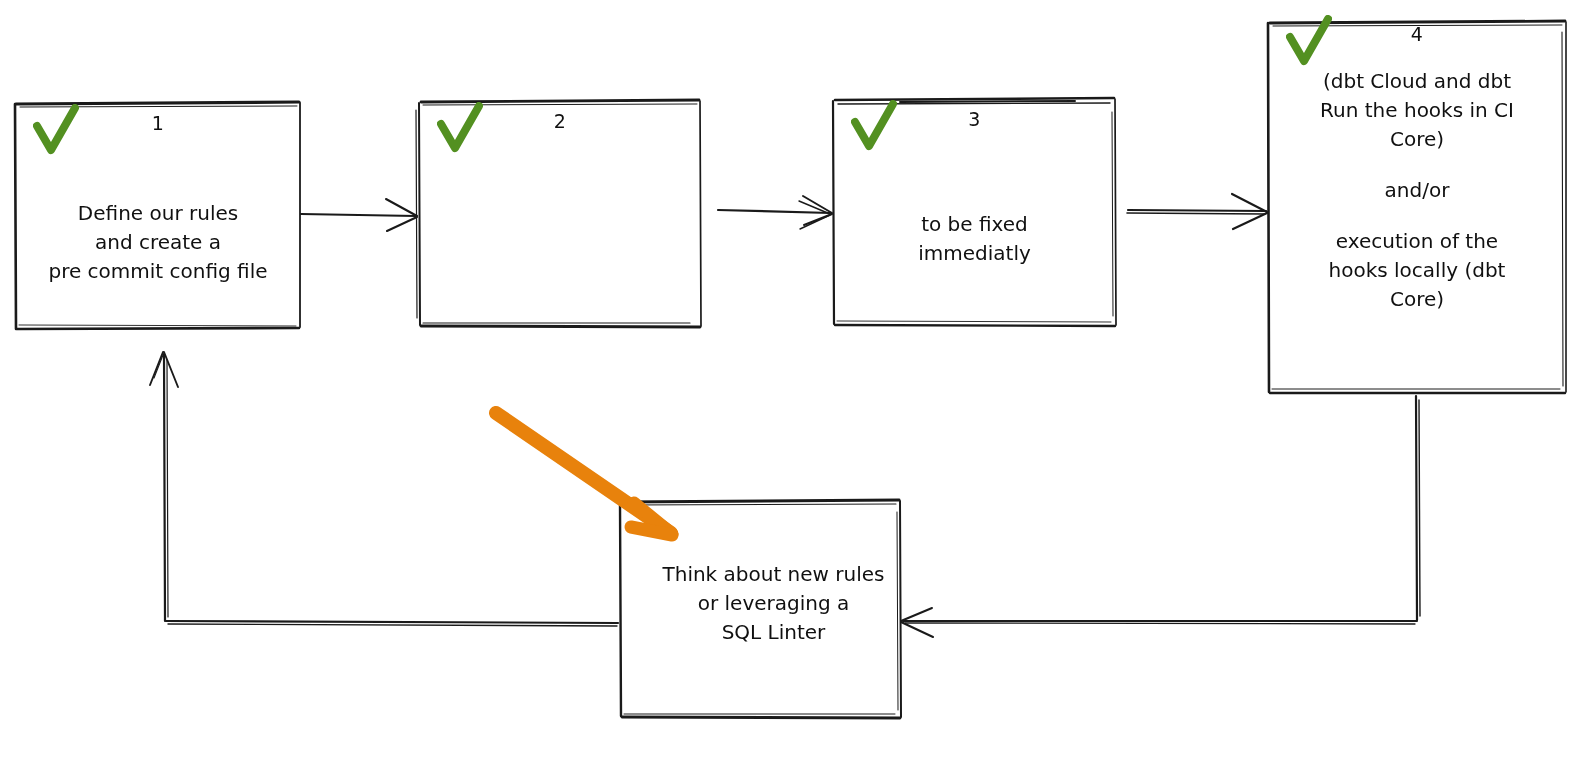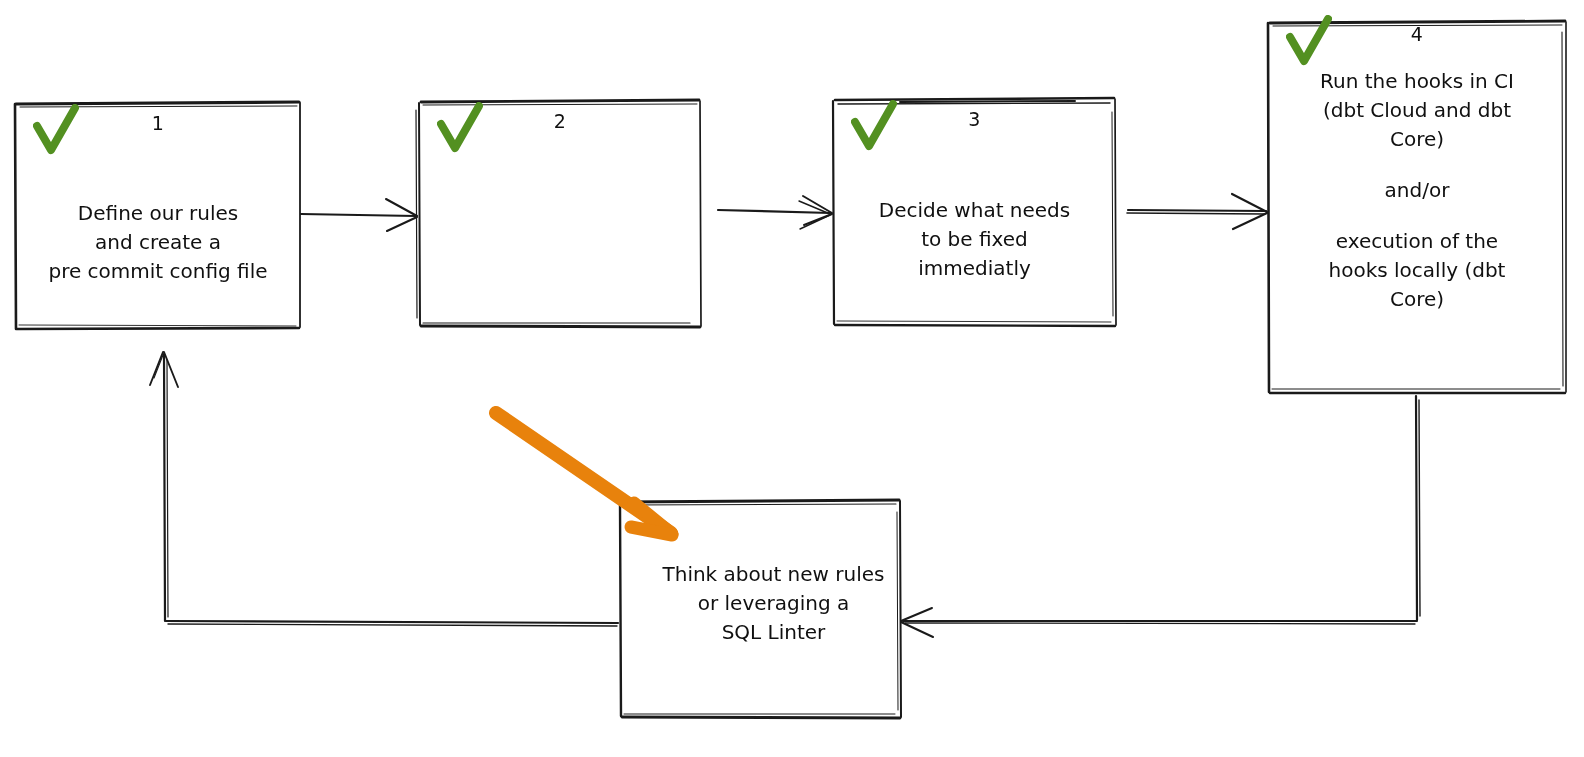--- a/index.html
+++ b/index.html
@@ -220,36 +220,35 @@
   </div>
 
   <div class="node" id="node-3">
     <div class="node-head">
       <svg class="check-icon" viewBox="0 0 46 52">
         <path d="M4,22 L18,46 L42,4" fill="none" stroke="#539021" stroke-width="8" stroke-linecap="round" stroke-linejoin="round"></path>
       </svg>
       <div class="node-index">3</div>
     </div>
     <div class="node-body">
-      <div class="node-line">Decide what needs</div>
       <div class="node-line">to be fixed</div>
       <div class="node-line">immediatly</div>
     </div>
   </div>
 
   <div class="node" id="node-4">
     <div class="node-head">
       <svg class="check-icon" viewBox="0 0 46 52">
         <path d="M4,22 L18,46 L42,4" fill="none" stroke="#539021" stroke-width="8" stroke-linecap="round" stroke-linejoin="round"></path>
       </svg>
       <div class="node-index">4</div>
     </div>
     <div class="node-body">
+      <div class="node-line">(dbt Cloud and dbt</div>
       <div class="node-line">Run the hooks in CI</div>
-      <div class="node-line">(dbt Cloud and dbt</div>
       <div class="node-line">Core)</div>
       <div class="node-gap"></div>
       <div class="node-line">and/or</div>
       <div class="node-gap"></div>
       <div class="node-line">execution of the</div>
       <div class="node-line">hooks locally (dbt</div>
       <div class="node-line">Core)</div>
     </div>
   </div>
 

